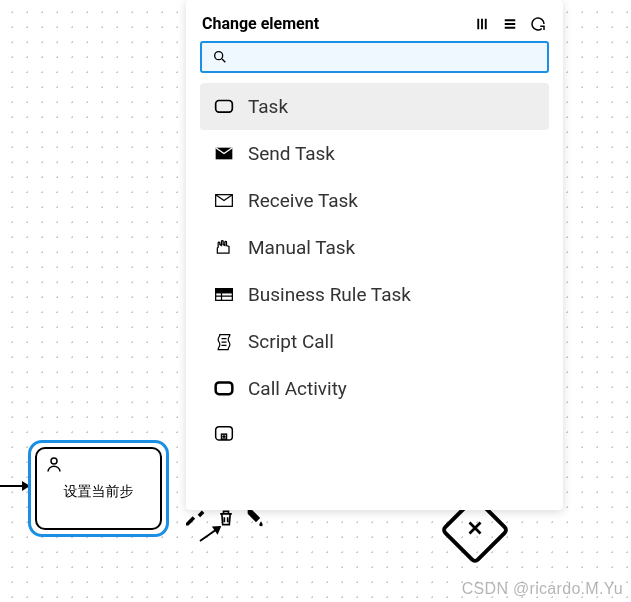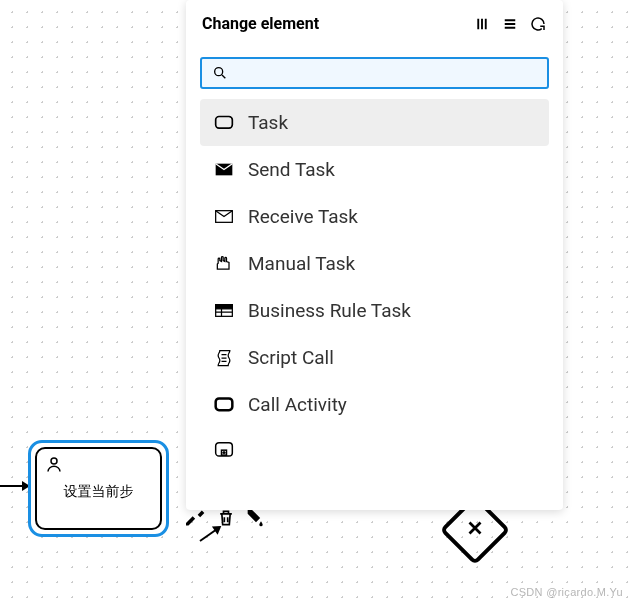--- a/index.html
+++ b/index.html
@@ -134,21 +134,21 @@
       box-shadow: 0 2px 10px rgba(0,0,0,0.15);
       border-radius: 4px;
       display: flex;
       flex-direction: column;
       overflow: hidden;
     }
     .popup-header {
       display: flex;
       justify-content: space-between;
       align-items: center;
-      padding: 14px 16px 24px 16px;
+      padding: 14px 16px 8px 16px;
     }
     .popup-title {
       font-size: 16px;
       font-weight: 700;
       color: #000;
     }
     .popup-header-icons {
       display: flex;
       gap: 10px;
       align-items: center;
@@ -217,21 +217,21 @@
       height: 18px;
       flex-shrink: 0;
       display: flex;
       align-items: center;
       justify-content: center;
     }
     .watermark {
       position: absolute;
       bottom: 4px;
       right: 8px;
-      font-size: 11px;
+      font-size: 16px;
       color: rgba(120,120,120,0.55);
       font-family: sans-serif;
       letter-spacing: 0.3px;
     }
   </style>
 </head>
 <body>
 
 <div class="canvas-bg"></div>
 

